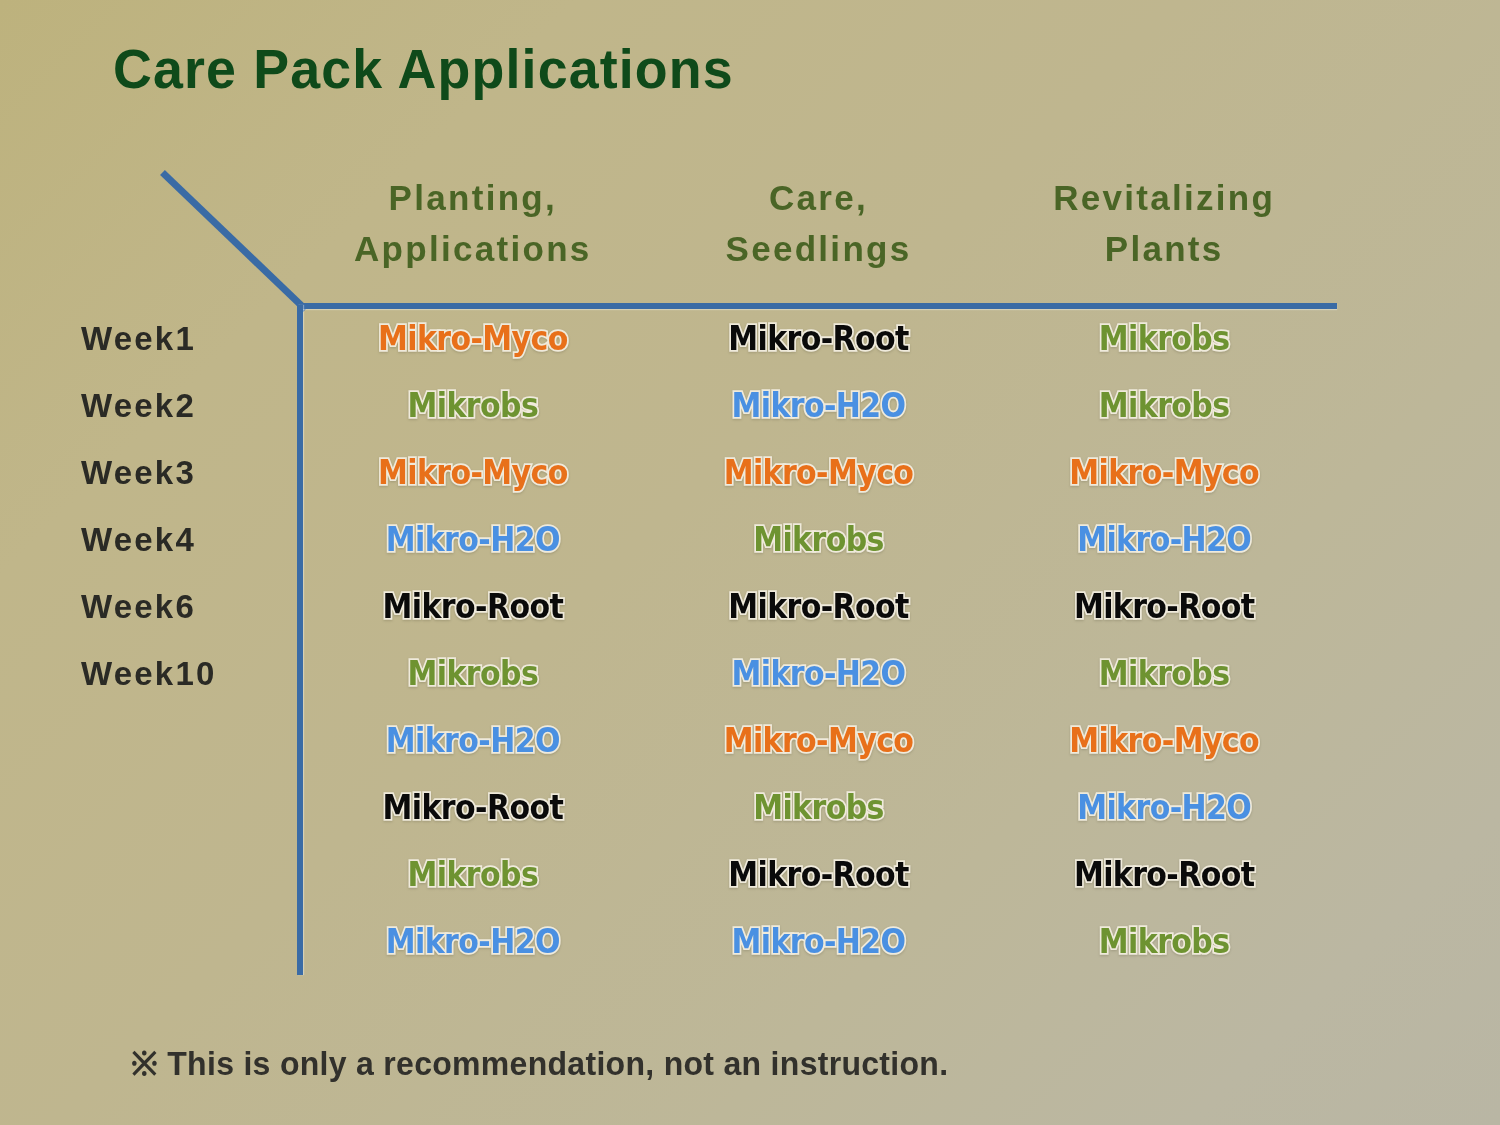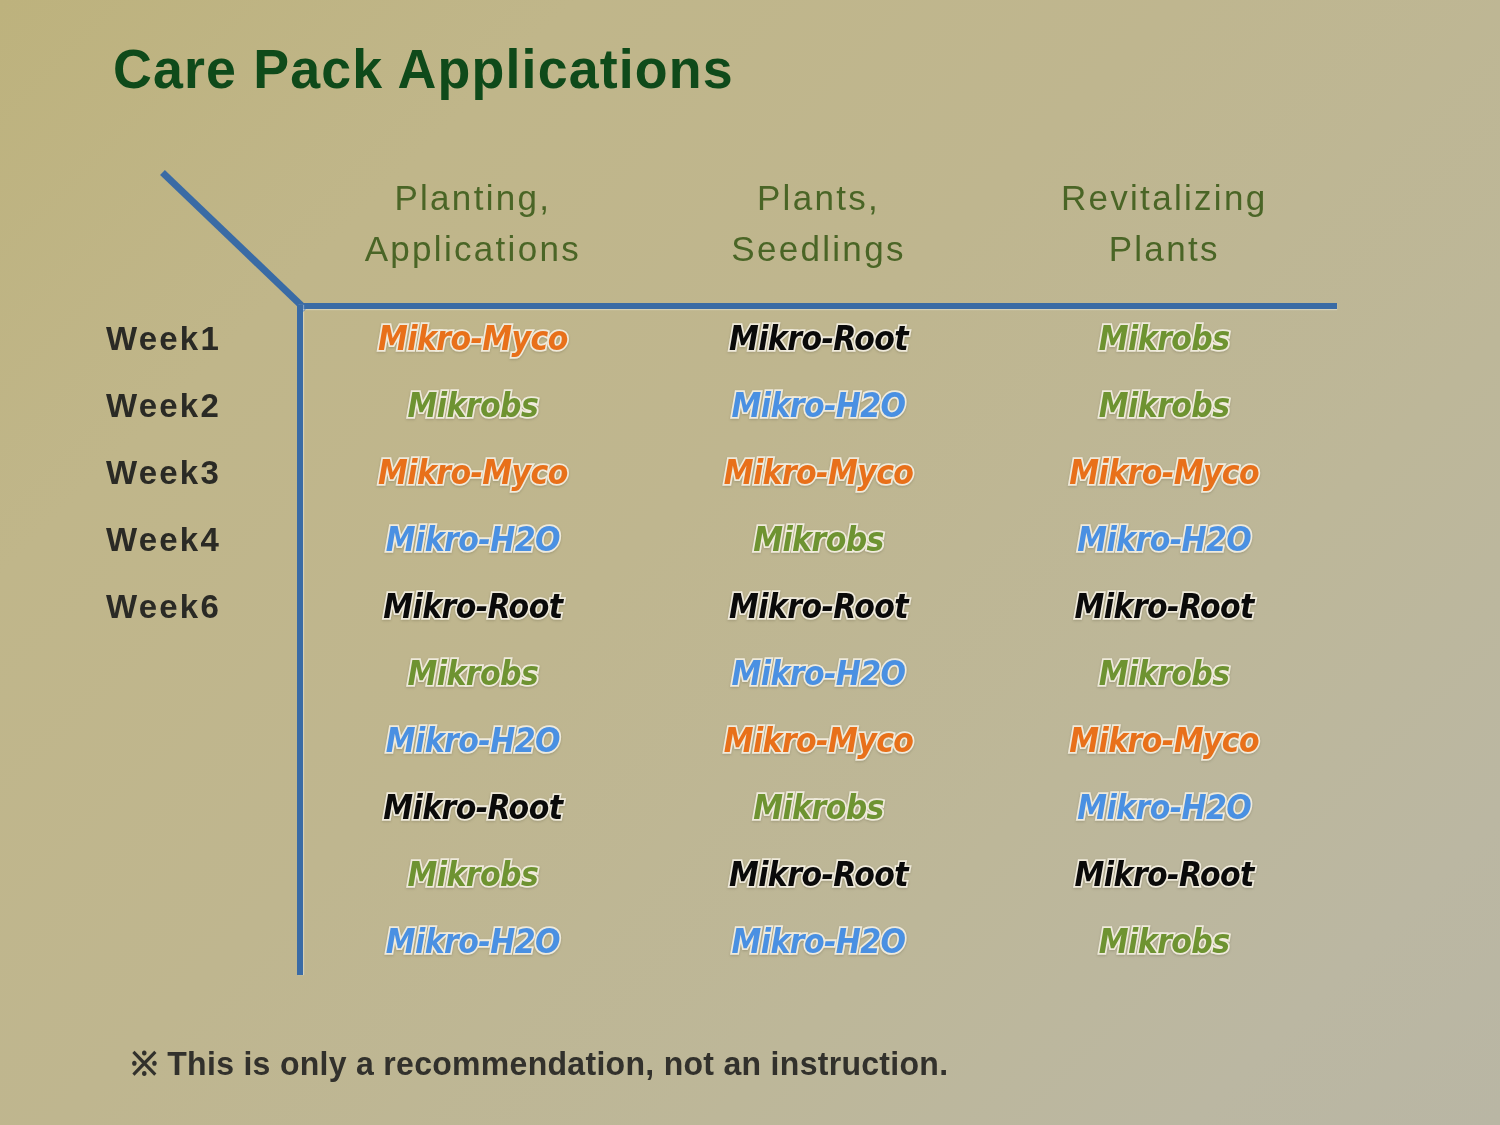--- a/index.html
+++ b/index.html
@@ -65,56 +65,56 @@
     display:flex;
   }
   .col-header {
     flex:1 1 0;
     display:flex;
     flex-direction:column;
     align-items:center;
     justify-content:flex-start;
     color:#4a6526;
     font-size:35px;
-    font-weight:normal;
+    font-weight:bold;
     letter-spacing:2.3px;
     line-height:1.47;
     text-align:right;
     white-space:nowrap;
   }
 
   
   #week-col {
     position:absolute;
     left:0px; top:305px;
     width:290px;
   }
   .week-cell {
     height:67px;
     display:flex;
     align-items:center;
     justify-content:flex-start;
-    padding-left:106px;
+    padding-left:61px;
     font-size:33px;
     font-weight:bold;
     color:#2a2a25;
     letter-spacing:2.2px;
     white-space:nowrap;
+    margin-left:20px;
   }
 
   
   #grid {
     position:absolute;
     left:300px; top:305px;
     width:1037px;
   }
   .grid-row {
     display:flex;
     height:67px;
-    font-style:italic;
   }
   .cell {
     flex:1 1 0;
     display:flex;
     align-items:center;
     justify-content:center;
   }
 
   .product {
     font-family:"DejaVu Sans", sans-serif;
@@ -156,35 +156,36 @@
 
 <div id="axis-horizontal"></div>
 <div id="axis-vertical"></div>
 
 <div id="header-row">
     <div class="col-header">
       <span>Planting,</span>
       <span>Applications</span>
     </div>
     <div class="col-header">
-      <span>Plants,</span>
+      <span>Care,</span>
       <span>Seedlings</span>
     </div>
     <div class="col-header">
       <span>Revitalizing</span>
       <span>Plants</span>
     </div>
   </div>
 
 <div id="week-col">
     <div class="week-cell">Week1</div>
     <div class="week-cell">Week2</div>
     <div class="week-cell">Week3</div>
     <div class="week-cell">Week4</div>
     <div class="week-cell">Week6</div>
+    <div class="week-cell">Week10</div>
   </div>
 
 <div id="grid">
     <div class="grid-row">
       <div class="cell">
         <span class="product p-myco">Mikro-Myco</span>
       </div>
       <div class="cell">
         <span class="product p-root">Mikro-Root</span>
       </div>

